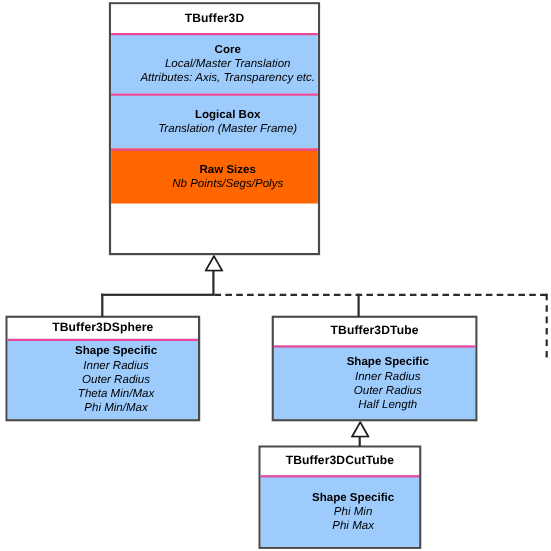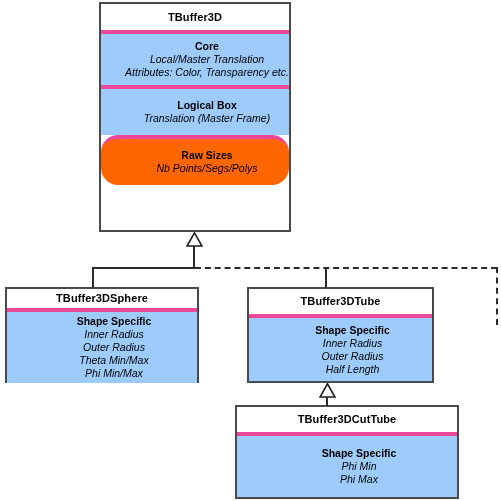--- a/index.html
+++ b/index.html
@@ -36,21 +36,21 @@
   .compartment {
     box-sizing: border-box;
     display: flex;
     flex-direction: column;
     justify-content: center;
     align-items: center;
     text-align: center;
     padding: 3px 4px;
   }
   .compartment + .compartment {
-    border-top: 4px solid #ec4899;
+    border-top: 2px solid #ec4899;
     padding-left: 28px;
   }
 
   .comp-title {
     background: #ffffff;
   }
   .comp-blue {
     background: #9dccfc;
   }
   .comp-orange {
@@ -83,45 +83,45 @@
   
   #box-tbuffer3d {
     left: 99px;
     top: 2px;
     width: 192px;
     height: 230px;
   }
   #box-tbuffer3d .c-title   { height: 26px; }
   #box-tbuffer3d .c-core    { height: 55px; }
   #box-tbuffer3d .c-bbox    { height: 50px; }
-  #box-tbuffer3d .c-rawsize { height: 50px; border-radius: 17px; }
+  #box-tbuffer3d .c-rawsize { height: 50px; }
   #box-tbuffer3d .c-raw     { flex: 1 1 auto; }
 
   #box-sphere {
     left: 5px;
     top: 287px;
-    width: 194px;
+    width: 177px;
     height: 96px;
   }
   #box-sphere .c-title { height: 25px; }
   #box-sphere .c-body  { flex: 1 1 auto; }
 
   #box-tube {
     left: 247px;
     top: 287px;
     width: 187px;
     height: 96px;
   }
   #box-tube .c-title { height: 25px; }
   #box-tube .c-body  { flex: 1 1 auto; }
 
   #box-cuttube {
     left: 235px;
     top: 405px;
-    width: 224px;
+    width: 148px;
     height: 94px;
   }
   #box-cuttube .c-title { height: 25px; }
   #box-cuttube .c-body  { flex: 1 1 auto; }
 
   
   .line {
     position: absolute;
     background: #2b2b2b;
   }
@@ -154,21 +154,21 @@
 
   <div class="uml-box" id="box-tbuffer3d">
 
     <div class="compartment comp-title c-title">
       <div class="class-name">TBuffer3D</div>
     </div>
 
     <div class="compartment comp-blue c-core">
       <div class="section-head">Core</div>
       <div class="section-item">Local/Master Translation</div>
-      <div class="section-item">Attributes: Color, Transparency etc.</div>
+      <div class="section-item">Attributes: Axis, Transparency etc.</div>
     </div>
 
     <div class="compartment comp-blue c-bbox">
       <div class="section-head">Logical Box</div>
       <div class="section-item">Translation (Master Frame)</div>
     </div>
 
     <div class="compartment comp-orange c-rawsize">
       <div class="section-head">Raw Sizes</div>
       <div class="section-item">Nb Points/Segs/Polys</div>

